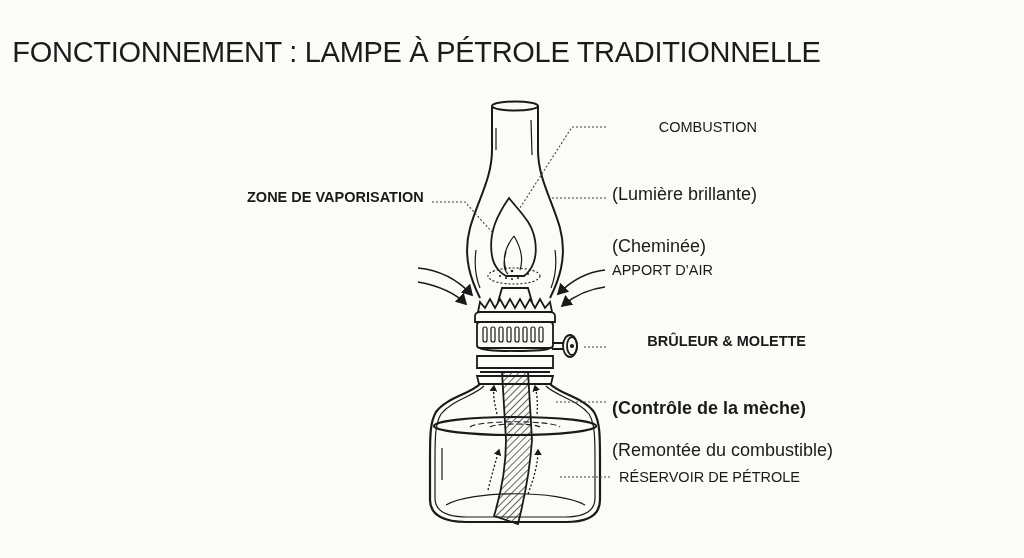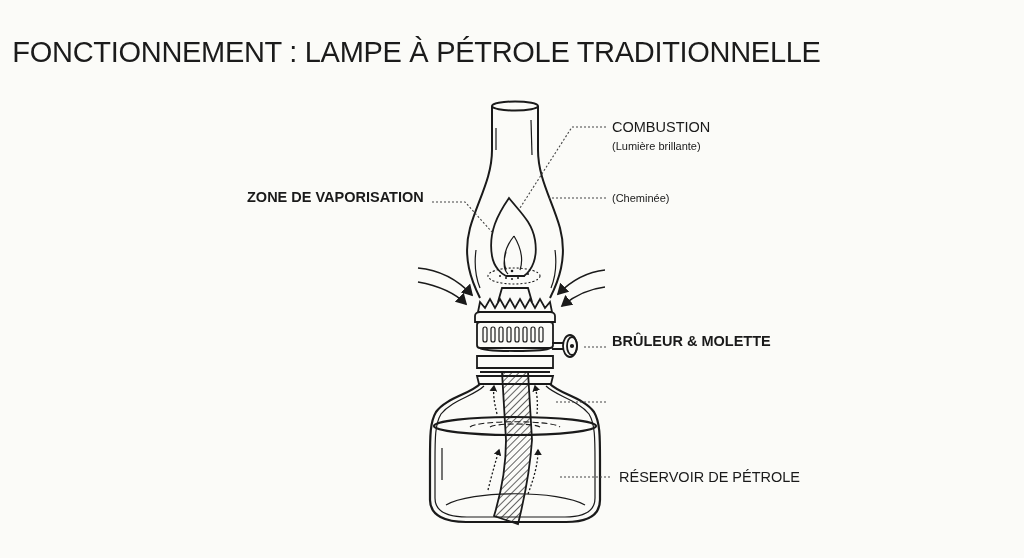--- a/index.html
+++ b/index.html
@@ -10,24 +10,24 @@
     color:#1a1a1a;
     position:relative;
   }
   .title {
     position:absolute; left:0; top:36px; width:833px;
     text-align:center; font-size:29px; letter-spacing:-0.3px;
     font-weight:normal; color:#1b1b1b;
   }
   svg.art { position:absolute; left:0; top:0; }
   .label {
-    position:absolute; line-height:19px; white-space:nowrap;
+    position:absolute; line-height:19px; white-space:nowrap;text-align:right;
   }
   .label .main { font-size:14.5px; color:#1a1a1a; display:block; }
-  .label .sub { font-size:11px; color:#1a1a1a; display:block; }
+  .label .sub { font-size:18px; color:#1a1a1a; display:block;margin-top:48px; }
 </style>
 </head>
 <body>
 
 <div class="title">FONCTIONNEMENT : LAMPE À PÉTROLE TRADITIONNELLE</div>
 
 <svg class="art" width="1024" height="558" viewBox="0 0 1024 558">
   <defs>
     <pattern id="hatch" width="5" height="5" patternUnits="userSpaceOnUse" patternTransform="rotate(45)">
       <line x1="0" y1="0" x2="0" y2="5" stroke="#222" stroke-width="1.4"></line>
@@ -143,24 +143,27 @@
 <div class="label" style="left:612px; top:118px;">
   <span class="main">COMBUSTION</span>
   <span class="sub">(Lumière brillante)</span>
 </div>
 
 <div class="label" style="left:612px; top:189px;">
   <span class="sub">(Cheminée)</span>
 </div>
 
 <div class="label" style="left:612px; top:261px;">
+  <span class="main">APPORT D’AIR</span>
 </div>
 
 <div class="label" style="left:612px; top:332px;font-weight:bold;">
   <span class="main">BRÛLEUR &amp; MOLETTE</span>
+  <span class="sub">(Contrôle de la mèche)</span>
 </div>
 
 <div class="label" style="left:612px; top:393px;">
+  <span class="sub">(Remontée du combustible)</span>
 </div>
 
 <div class="label" style="left:619px; top:468px;">
   <span class="main">RÉSERVOIR DE PÉTROLE</span>
 </div>
 
 </body></html>

